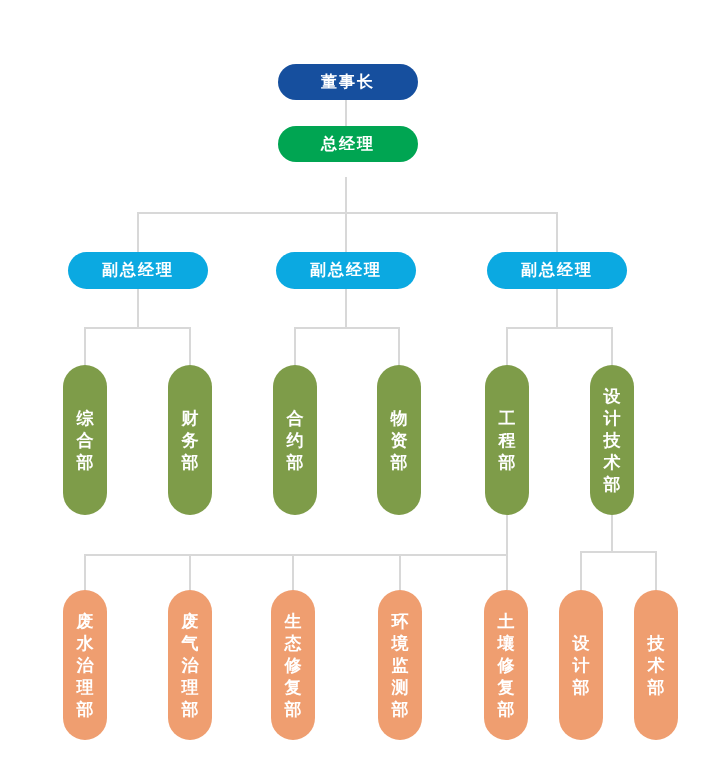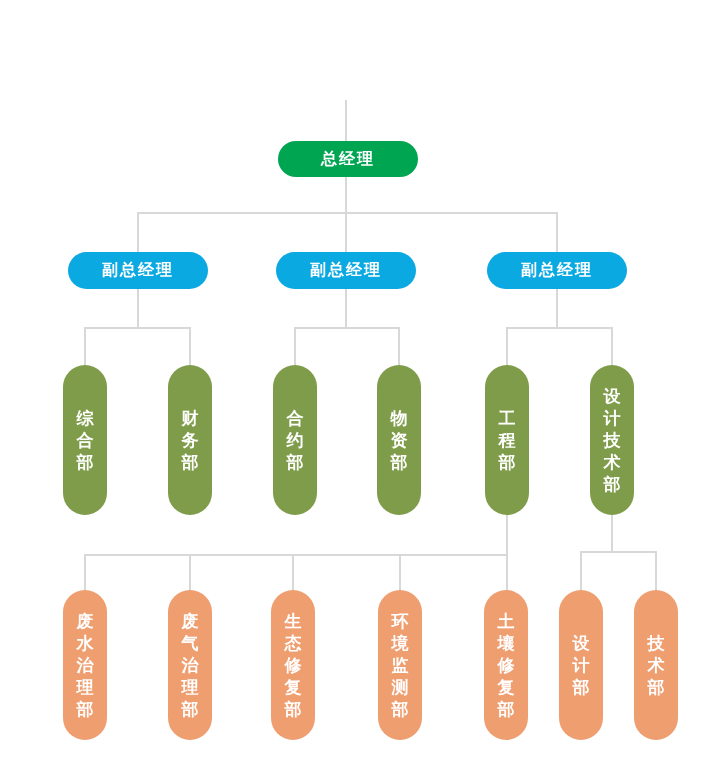--- a/index.html
+++ b/index.html
@@ -46,22 +46,25 @@
   <div class="line" style="left: 84px; top: 554px; width: 1.5px; height: 36px; background-color: rgb(216, 216, 216);"></div>
   <div class="line" style="left: 189px; top: 554px; width: 1.5px; height: 36px; background-color: rgb(216, 216, 216);"></div>
   <div class="line" style="left: 292px; top: 554px; width: 1.5px; height: 36px; background-color: rgb(216, 216, 216);"></div>
   <div class="line" style="left: 399px; top: 554px; width: 1.5px; height: 36px; background-color: rgb(216, 216, 216);"></div>
 
   <div class="line" style="left: 611px; top: 515px; width: 1.5px; height: 37px; background-color: rgb(216, 216, 216);"></div>
   <div class="line" style="left: 580px; top: 551px; width: 76px; height: 1.5px; background-color: rgb(216, 216, 216);"></div>
   <div class="line" style="left: 580px; top: 551px; width: 1.5px; height: 39px; background-color: rgb(216, 216, 216);"></div>
   <div class="line" style="left: 655px; top: 551px; width: 1.5px; height: 39px; background-color: rgb(216, 216, 216);"></div>
 
+  <div class="hpill" style="left: 278px; top: 64px; background-color: rgb(22, 79, 158);">
+    <span>董事长</span>
+  </div>
 
-  <div class="hpill" style="left: 278px; top: 141px; background-color: rgb(0, 165, 82);">
+  <div class="hpill" style="left: 278px; top: 126px; background-color: rgb(0, 165, 82);">
     <span>总经理</span>
   </div>
 
   <div class="hpill" style="left: 68px; top: 252px; height: 37px; background-color: rgb(11, 169, 225);">
     <span>副总经理</span>
   </div>
   <div class="hpill" style="left: 276px; top: 252px; height: 37px; background-color: rgb(11, 169, 225);">
     <span>副总经理</span>
   </div>
   <div class="hpill" style="left: 487px; top: 252px; height: 37px; background-color: rgb(11, 169, 225);">

